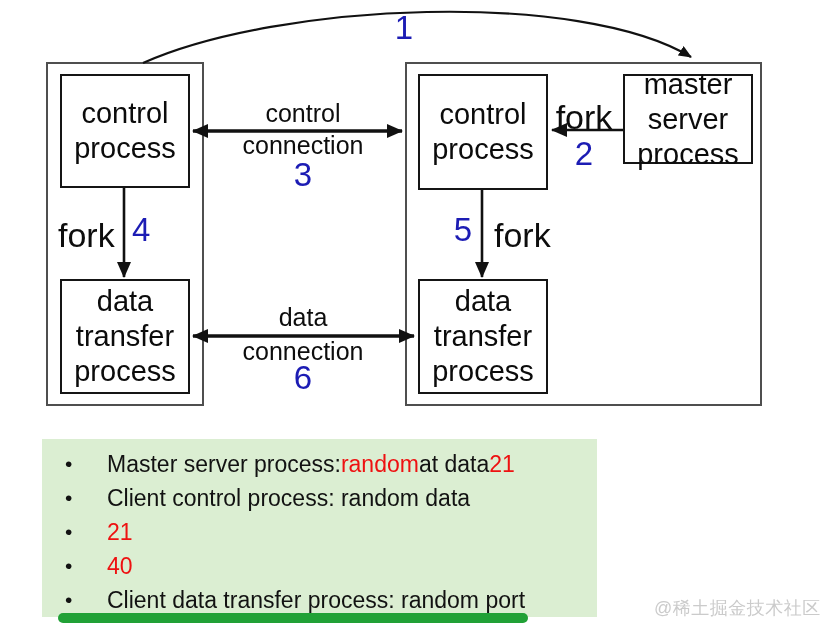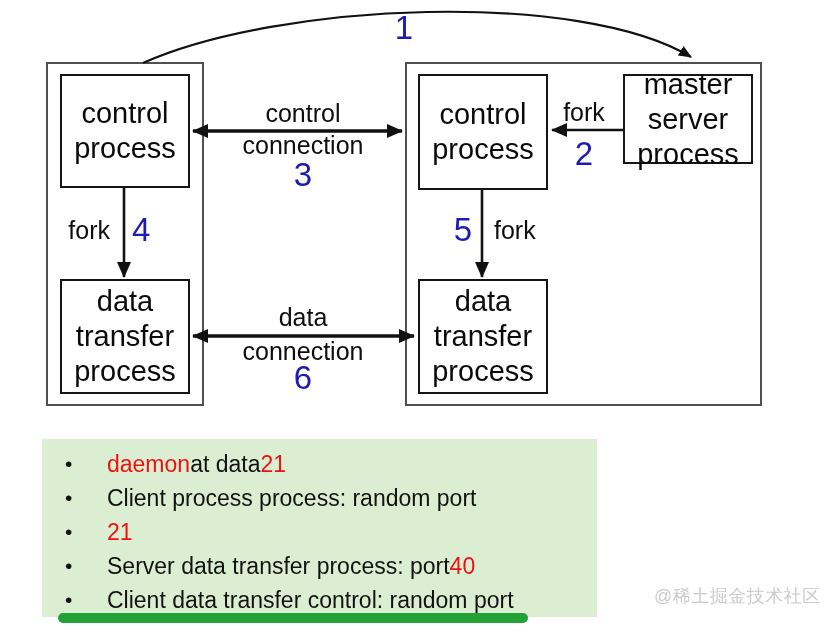--- a/index.html
+++ b/index.html
@@ -9,39 +9,39 @@
   }
   .arrows { position:absolute; left:0; top:0; z-index:5; }
   .hostbox { position:absolute; border:2px solid #4f4f4f; z-index:1; box-sizing:border-box; }
   .procbox {
     position:absolute; border:2px solid #151515; box-sizing:border-box; z-index:2;
     display:flex; align-items:center; justify-content:center; text-align:center;
     font-size:29px; line-height:35px; white-space:pre-line; color:#0b0b0b; background:#fff;
   }
   .lbl { position:absolute; z-index:6; line-height:1.08; }
   .conn-lbl { font-size:25px; width:160px; left:223px; text-align:center; }
-  .fork-lbl { font-size:25px; }
+  .fork-lbl { font-size:34px; }
   .num { color:var(--blue,#1c1cb4); font-size:33px; font-weight:400; }
   .notes {
     position:absolute; left:42px; top:439px; width:555px; height:178px;
     background:var(--notes-bg,#dbeed2); z-index:1;
   }
   .notes ul { margin:0; padding:8px 0 0 23px; }
   .notes li {
     list-style:none; height:34px; display:flex; align-items:center;
     font-size:23px; color:#121212; white-space:nowrap;
   }
   .bullet { width:42px; flex:0 0 42px; font-size:21px; }
   .red { color:var(--red,#ee1111); }
   .underline {
     position:absolute; left:58px; top:613px; width:470px; height:10px;
     border-radius:5px; background:var(--green,#21a136); z-index:3;
   }
   .watermark {
-    position:absolute; left:654px; top:584px; font-size:18px; color:#cbcbcb;
+    position:absolute; left:654px; top:596px; font-size:18px; color:#cbcbcb;
     z-index:4; letter-spacing:0.5px;
   }
 </style>
 </head>
 <body>
 
 <div class="stage" style="--blue: #1c1cb4; --red: #ee1111; --notes-bg: #dbeed2; --green: #21a136;">
 
   <svg class="arrows" width="824" height="634" viewBox="0 0 824 634">
     <defs>
@@ -90,40 +90,40 @@
   <div class="lbl conn-lbl" style="top:338px;">connection</div>
 
   <div class="lbl fork-lbl" style="left:58px; top:217px; width:52px; text-align:right;">fork</div>
   <div class="lbl fork-lbl" style="left:551px; top:99px; width:66px; text-align:center;">fork</div>
   <div class="lbl fork-lbl" style="left:494px; top:217px;">fork</div>
 
   <div class="notes">
     <ul>
         <li>
           <span class="bullet">•</span>
-          <span class="red">daemon</span>
+          <span>Master server process: </span>
+          <span class="red">random</span>
           <span> at data </span>
           <span class="red">21</span>
         </li>
         <li>
           <span class="bullet">•</span>
-          <span>Client process process: random port</span>
+          <span>Client control process: random data</span>
         </li>
         <li>
           <span class="bullet">•</span>
           <span class="red">21</span>
         </li>
         <li>
           <span class="bullet">•</span>
-          <span>Server data transfer process: port </span>
           <span class="red">40</span>
         </li>
         <li>
           <span class="bullet">•</span>
-          <span>Client data transfer control: random port</span>
+          <span>Client data transfer process: random port</span>
         </li>
       </ul>
   </div>
   <div class="underline"></div>
 
   <div class="watermark">@稀土掘金技术社区</div>
 
 </div>
 
 </body></html>

